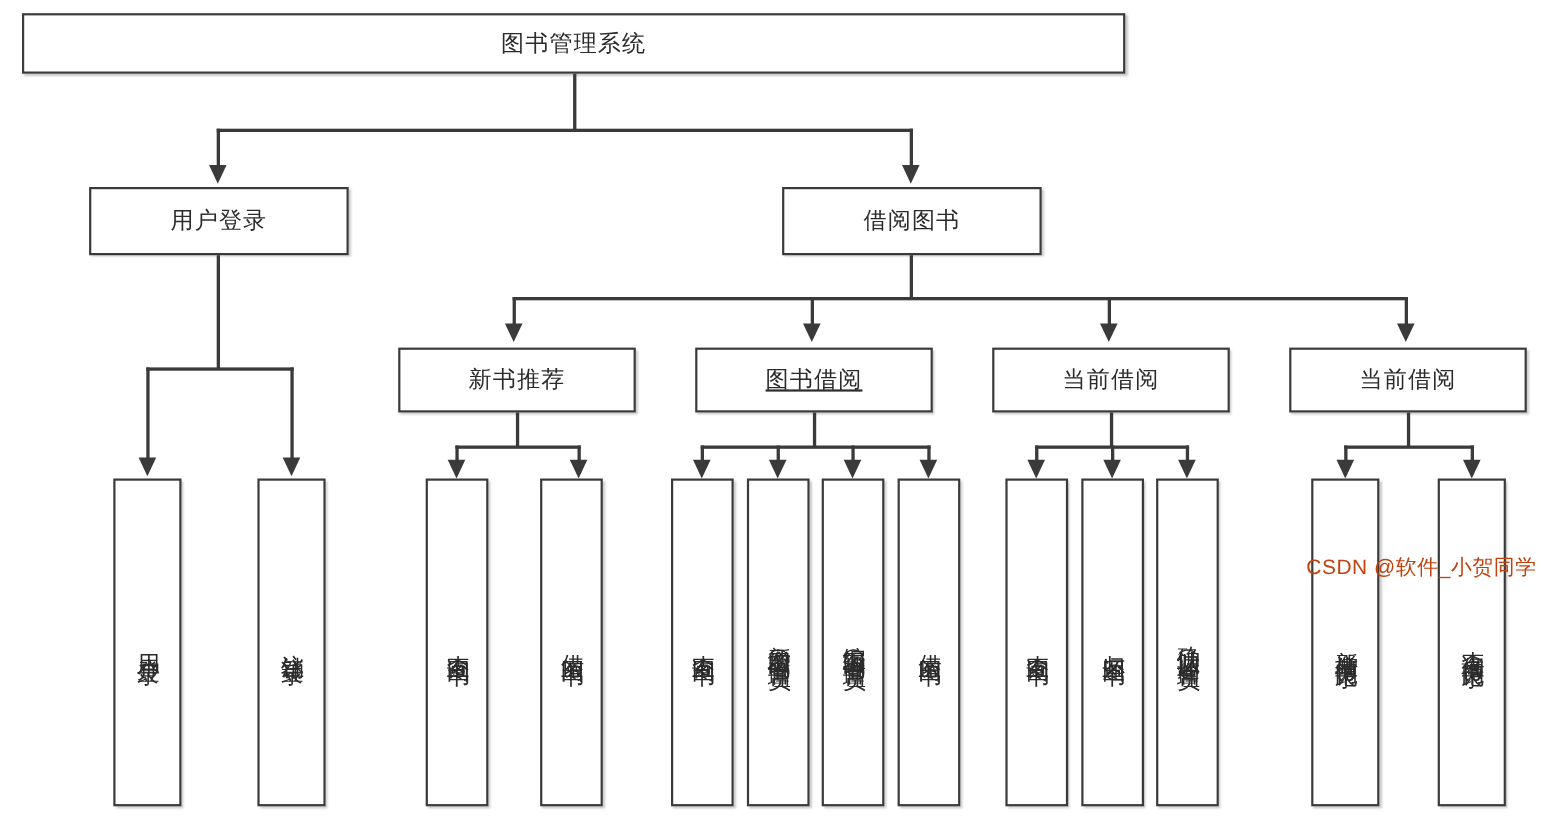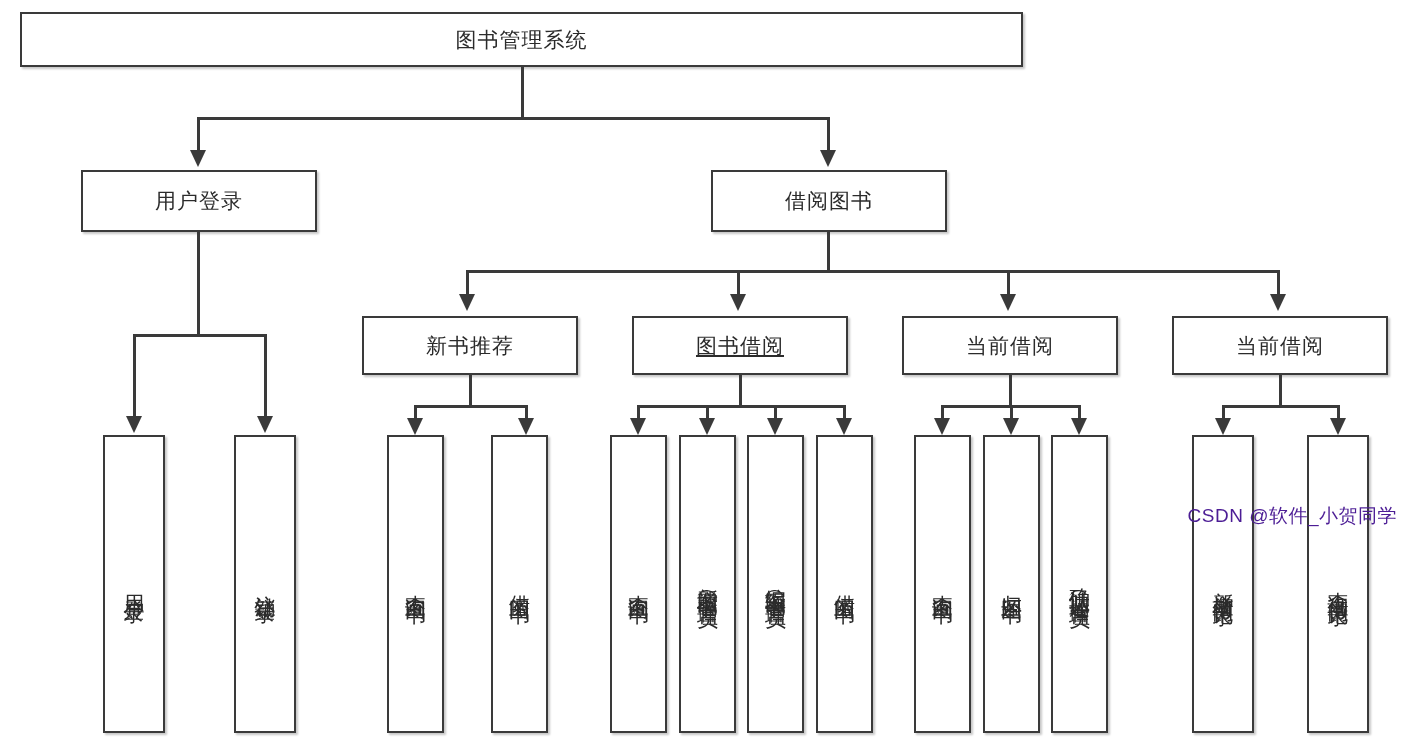--- a/index.html
+++ b/index.html
@@ -54,21 +54,21 @@
     border-left:8px solid transparent;
     border-right:8px solid transparent;
     border-top:17px solid #3a3a3a;
   }
 
   
   #watermark{
     position:absolute;
     right:8px;bottom:4px;
     font-size:19px;
-    color:#4c1d95;
+    color:#c2410c;
     white-space:nowrap;
     letter-spacing:.5px;
     pointer-events:none;
   }
 </style>
 </head>
 <body>
 
 <div id="canvas">
 

